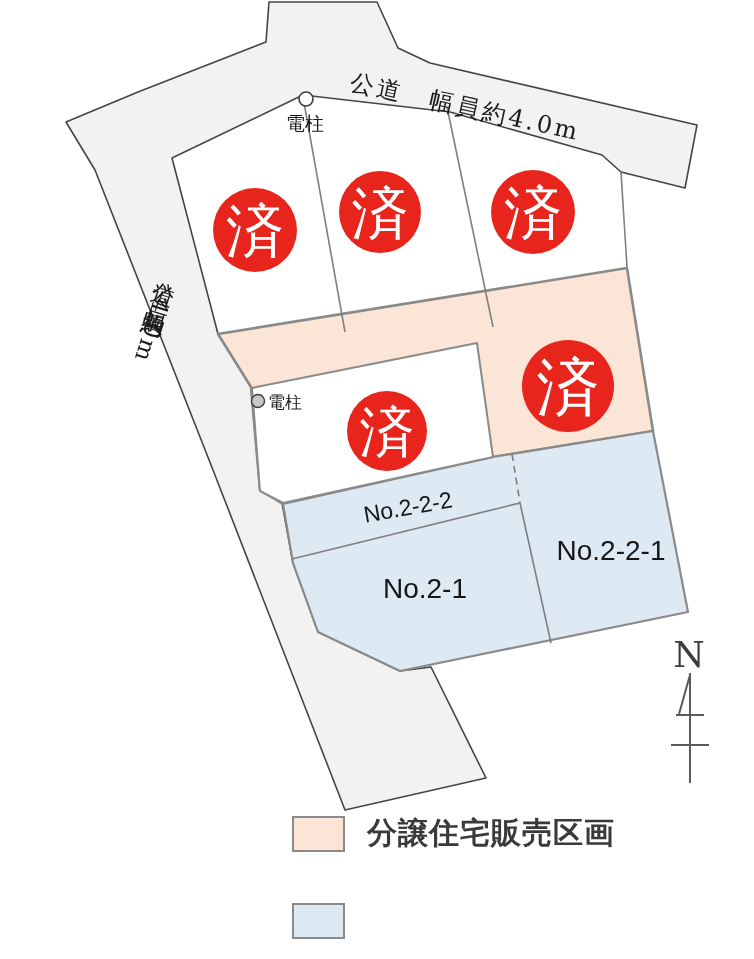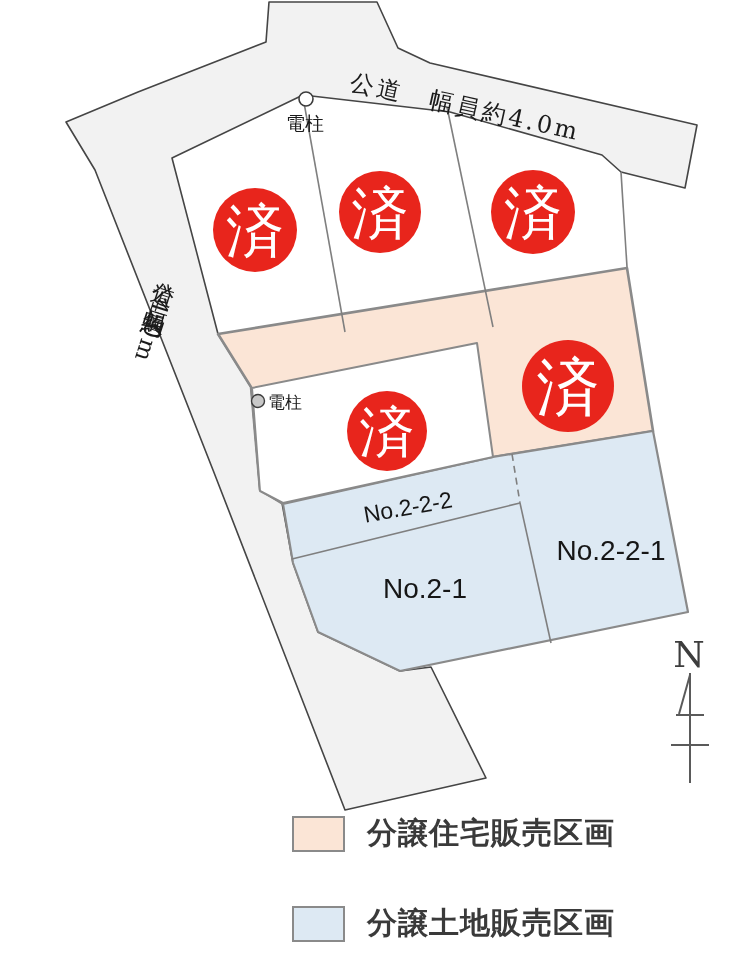--- a/index.html
+++ b/index.html
@@ -111,16 +111,15 @@
 
   <div class="road-label road-label-top">公道　幅員約4.0m</div>
   <div class="road-label road-label-left">公道　幅員約4.0m</div>
 
   <div class="legend-row legend-row-1">
     <div class="legend-swatch sw-housing"></div>
     <div class="legend-label">分譲住宅販売区画</div>
   </div>
   <div class="legend-row legend-row-2">
     <div class="legend-swatch sw-land"></div>
-    <div class="legend-label">分譲土地販売区画</div>
   </div>
 
 </div>
 
 </body></html>

